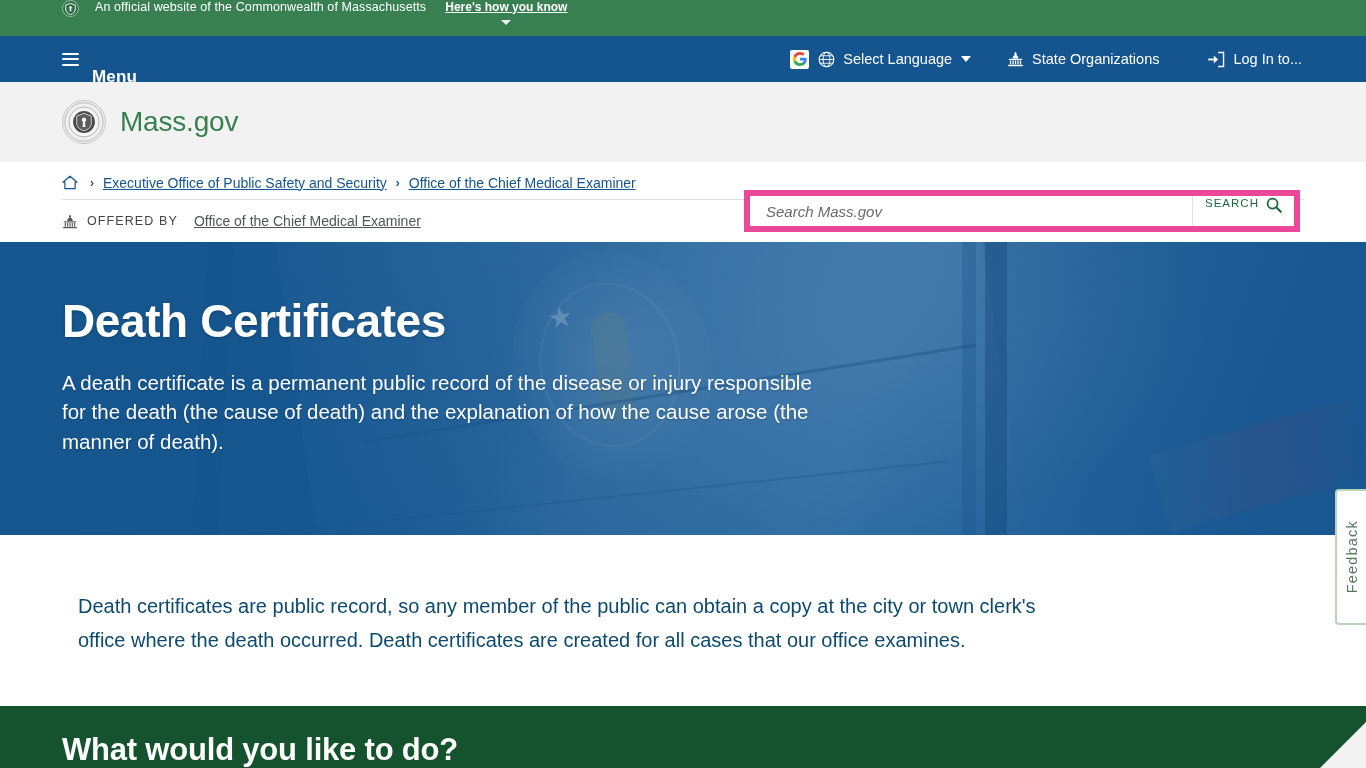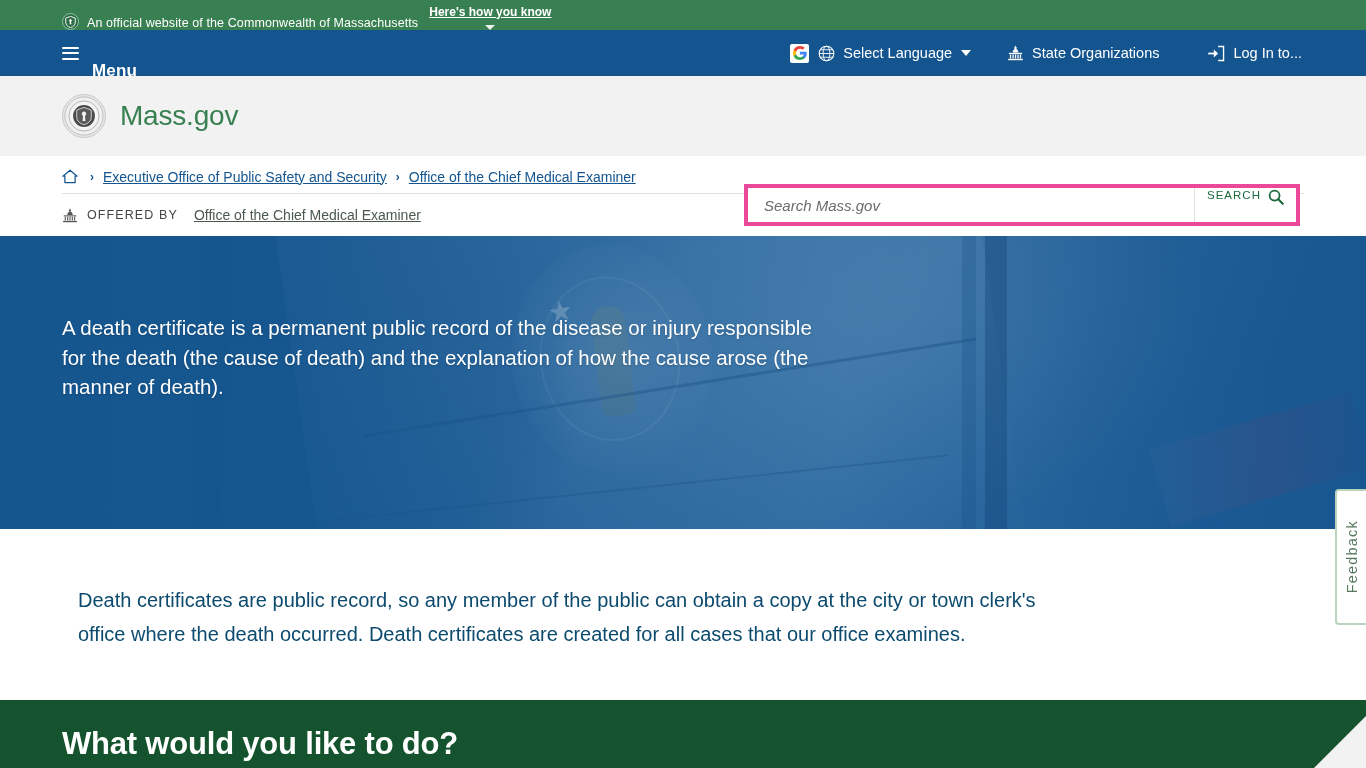--- a/index.html
+++ b/index.html
@@ -7,27 +7,28 @@
   html, body {
     margin: 0; padding: 0;
     width: 1366px; height: 768px;
     overflow: hidden;
     background: #ffffff;
     font-family: "Liberation Sans", "DejaVu Sans", sans-serif;
   }
 
   
   .util-bar {
-    height: 30px;
+    height: 36px;
     background: #388052;
     display: flex;
-    align-items: flex-end;
+    align-items: flex-start;
     padding-left: 62px;
     color: #ffffff;
     font-size: 12.5px;
+    gap: 8px;
   }
   .util-shield {
     width: 17px; height: 17px;
     border-radius: 50%;
     background: #2f6f47;
     border: 1px solid #8fc2a4;
     display: inline-flex;
     align-items: center; justify-content: center;
     margin-right: 8px;
     flex: 0 0 auto;
@@ -143,21 +144,21 @@
     letter-spacing: -0.2px;
   }
   .search-wrap {
     position: absolute;
     left: 744px;
     top: 108px;
     width: 556px;
     height: 42px;
     display: flex;
     background: #ffffff;
-    border: 4px solid #ec4899;
+    border: 6px solid #ec4899;
   }
   .search-input {
     flex: 1;
     border: none;
     outline: none;
     padding: 0 16px;
     font-size: 15px;
     font-style: italic;
     color: #6b6b6b;
     font-family: "Liberation Sans", sans-serif;
@@ -562,20 +563,21 @@
     <div class="flag-figure"></div>
     <div class="cloth-fold1"></div>
     <div class="cloth-fold2"></div>
     <div class="pole-b2"></div>
     <div class="pole-b"></div>
     <div class="ribbon"></div>
   </div>
   <div class="hero-tint"></div>
 
   <div class="hero-content">
+    <h1 class="hero-title">Death Certificates</h1>
     <p class="hero-sub">A death certificate is a permanent public record of the disease or injury responsible for the death (the cause of death) and the explanation of how the cause arose (the manner of death).</p>
   </div>
 </section>
 
 <section class="body-section">
   <p class="body-text">Death certificates are public record, so any member of the public can obtain a copy at the city or town clerk's office where the death occurred. Death certificates are created for all cases that our office examines.</p>
 </section>
 
 <section class="cta-section">
   <h2 class="cta-title">What would you like to do?</h2>

